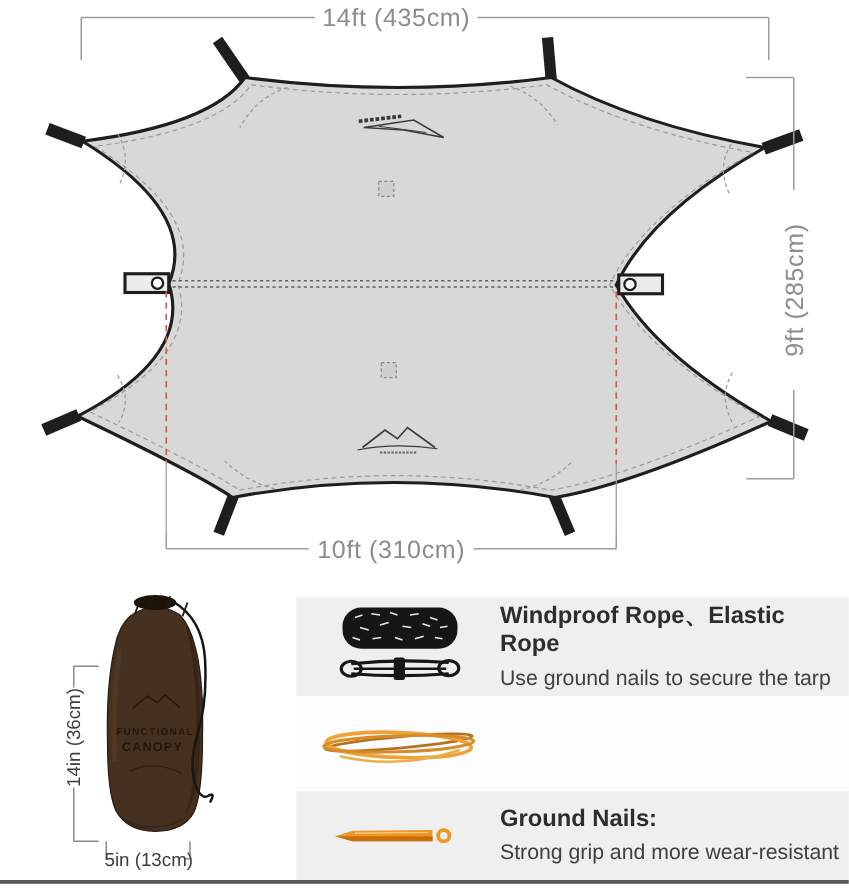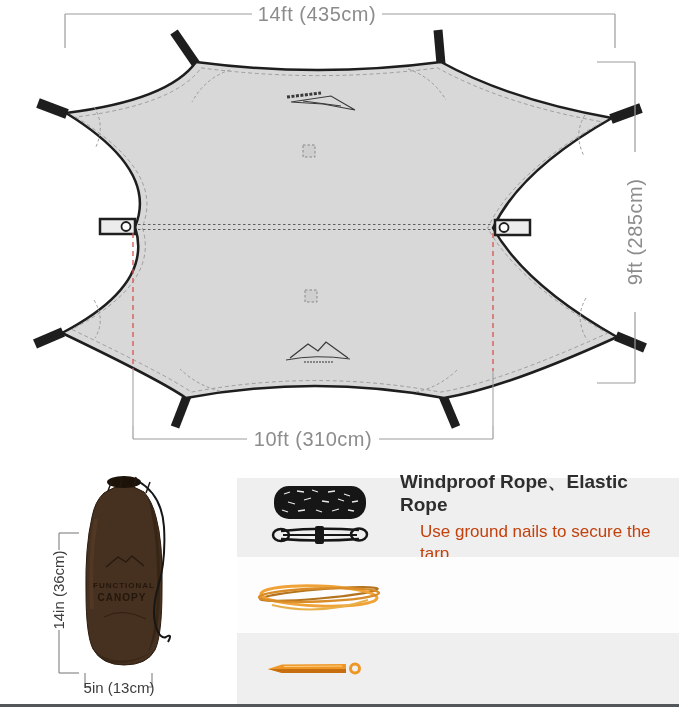--- a/index.html
+++ b/index.html
@@ -13,21 +13,21 @@
   .sack-dim-text{font-size:15px;fill:#3d3d3d;}
   .bag-print{fill:#20140a;opacity:.9;letter-spacing:1px;font-weight:bold;}
   .bottom-panel{position:absolute;left:0;top:467px;width:679px;height:246px;background:#ffffff;}
   .row{position:absolute;left:237px;right:0;display:flex;align-items:center;}
   .row-1{top:11px;height:79px;background:#efefef;}
   .row-2{top:90px;height:76px;background:#fdfdfd;}
   .row-3{top:166px;height:71px;background:#efefef;}
   .row-icon{width:163px;display:flex;justify-content:center;align-items:center;flex:0 0 163px;}
   .row-text{flex:1;}
   .row-title{font-size:19px;font-weight:bold;color:#2d2d2d;line-height:1.25;margin-bottom:4px;}
-  .row-desc{font-size:17px;color:#c2410c;line-height:1.3;white-space:pre-line;margin-left:20px;}
+  .row-desc{font-size:17px;color:#404040;line-height:1.3;white-space:pre-line;}
   .bottom-rule{position:absolute;left:0;top:237px;width:679px;height:3px;background:#53575a;}
   .sack-area{position:absolute;left:0;top:0;width:237px;height:246px;background:#ffffff;}
 </style>
 </head>
 <body>
 
 <div class="stage">
 
   <svg width="679" height="467" viewBox="0 0 679 467">
 
@@ -206,17 +206,21 @@
 
     <div class="row row-3">
       <div class="row-icon">
         <svg width="105" height="18" viewBox="0 0 105 18">
           <polygon points="2,9 16,4.5 80,4 80,13 16,13" fill="#ef9726"></polygon>
           <path d="M2,9 L16,13 L80,13 L80,9 Z" fill="#c76f10"></path>
           <circle cx="89" cy="8.5" r="4.5" fill="none" stroke="#ef9726" stroke-width="3"></circle>
           <line x1="18" y1="6.5" x2="76" y2="6" stroke="#ffd189" stroke-width="1"></line>
         </svg>
       </div>
+      <div class="row-text">
+        <div class="row-title">Ground Nails:</div>
+        <div class="row-desc">Strong grip and more wear-resistant</div>
+      </div>
     </div>
 
     <div class="bottom-rule"></div>
   </div>
 </div>
 
 </body></html>

